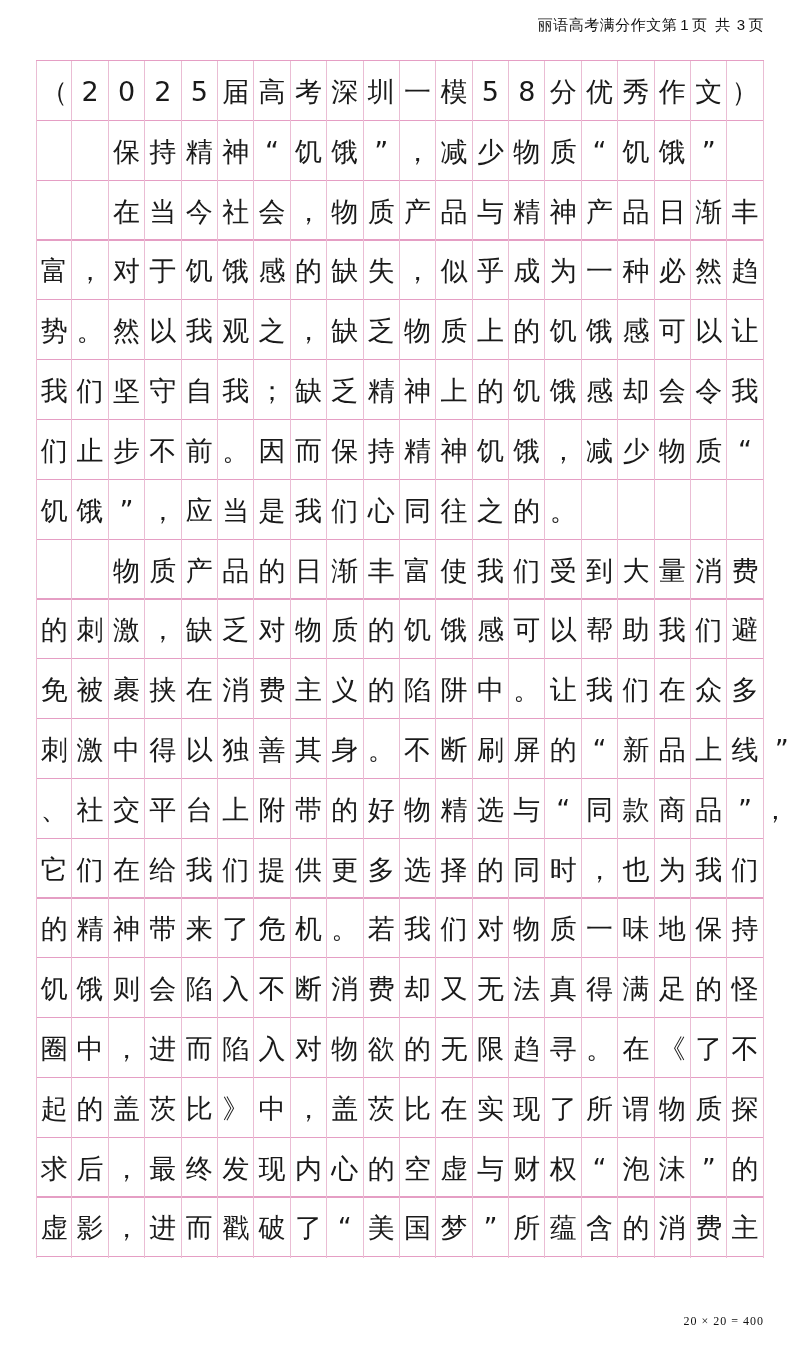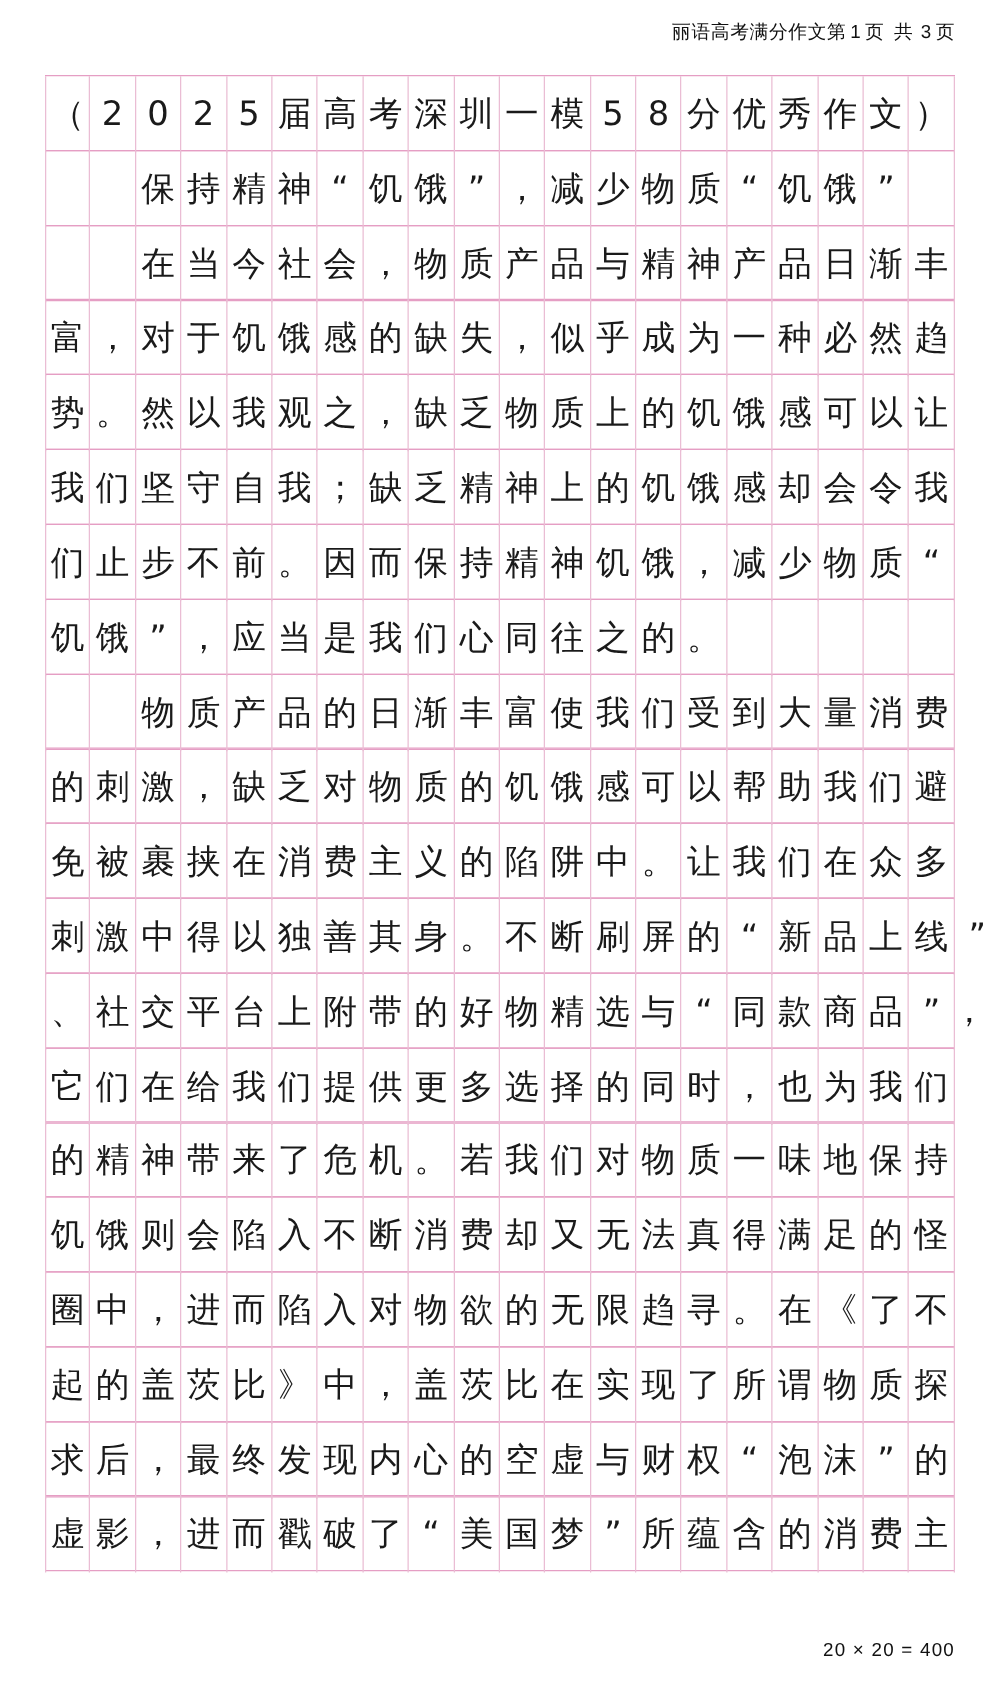--- a/index.html
+++ b/index.html
@@ -36,24 +36,24 @@
   }
   .header .num {
     padding: 0 3px;
   }
 
   
   .footer {
     position: absolute;
     bottom: 18px;
     right: 36px;
-    font-size: 15px;
+    font-size: 12px;
     color: #111;
     white-space: nowrap;
-    font-family: Liberation Sans, sans-serif;
+    font-family: Liberation Serif, serif;
     letter-spacing: 1px;
   }
 
   
   .sheet {
     position: absolute;
     left: 36px;
     top: 60px;
     width: 728px;
   }

